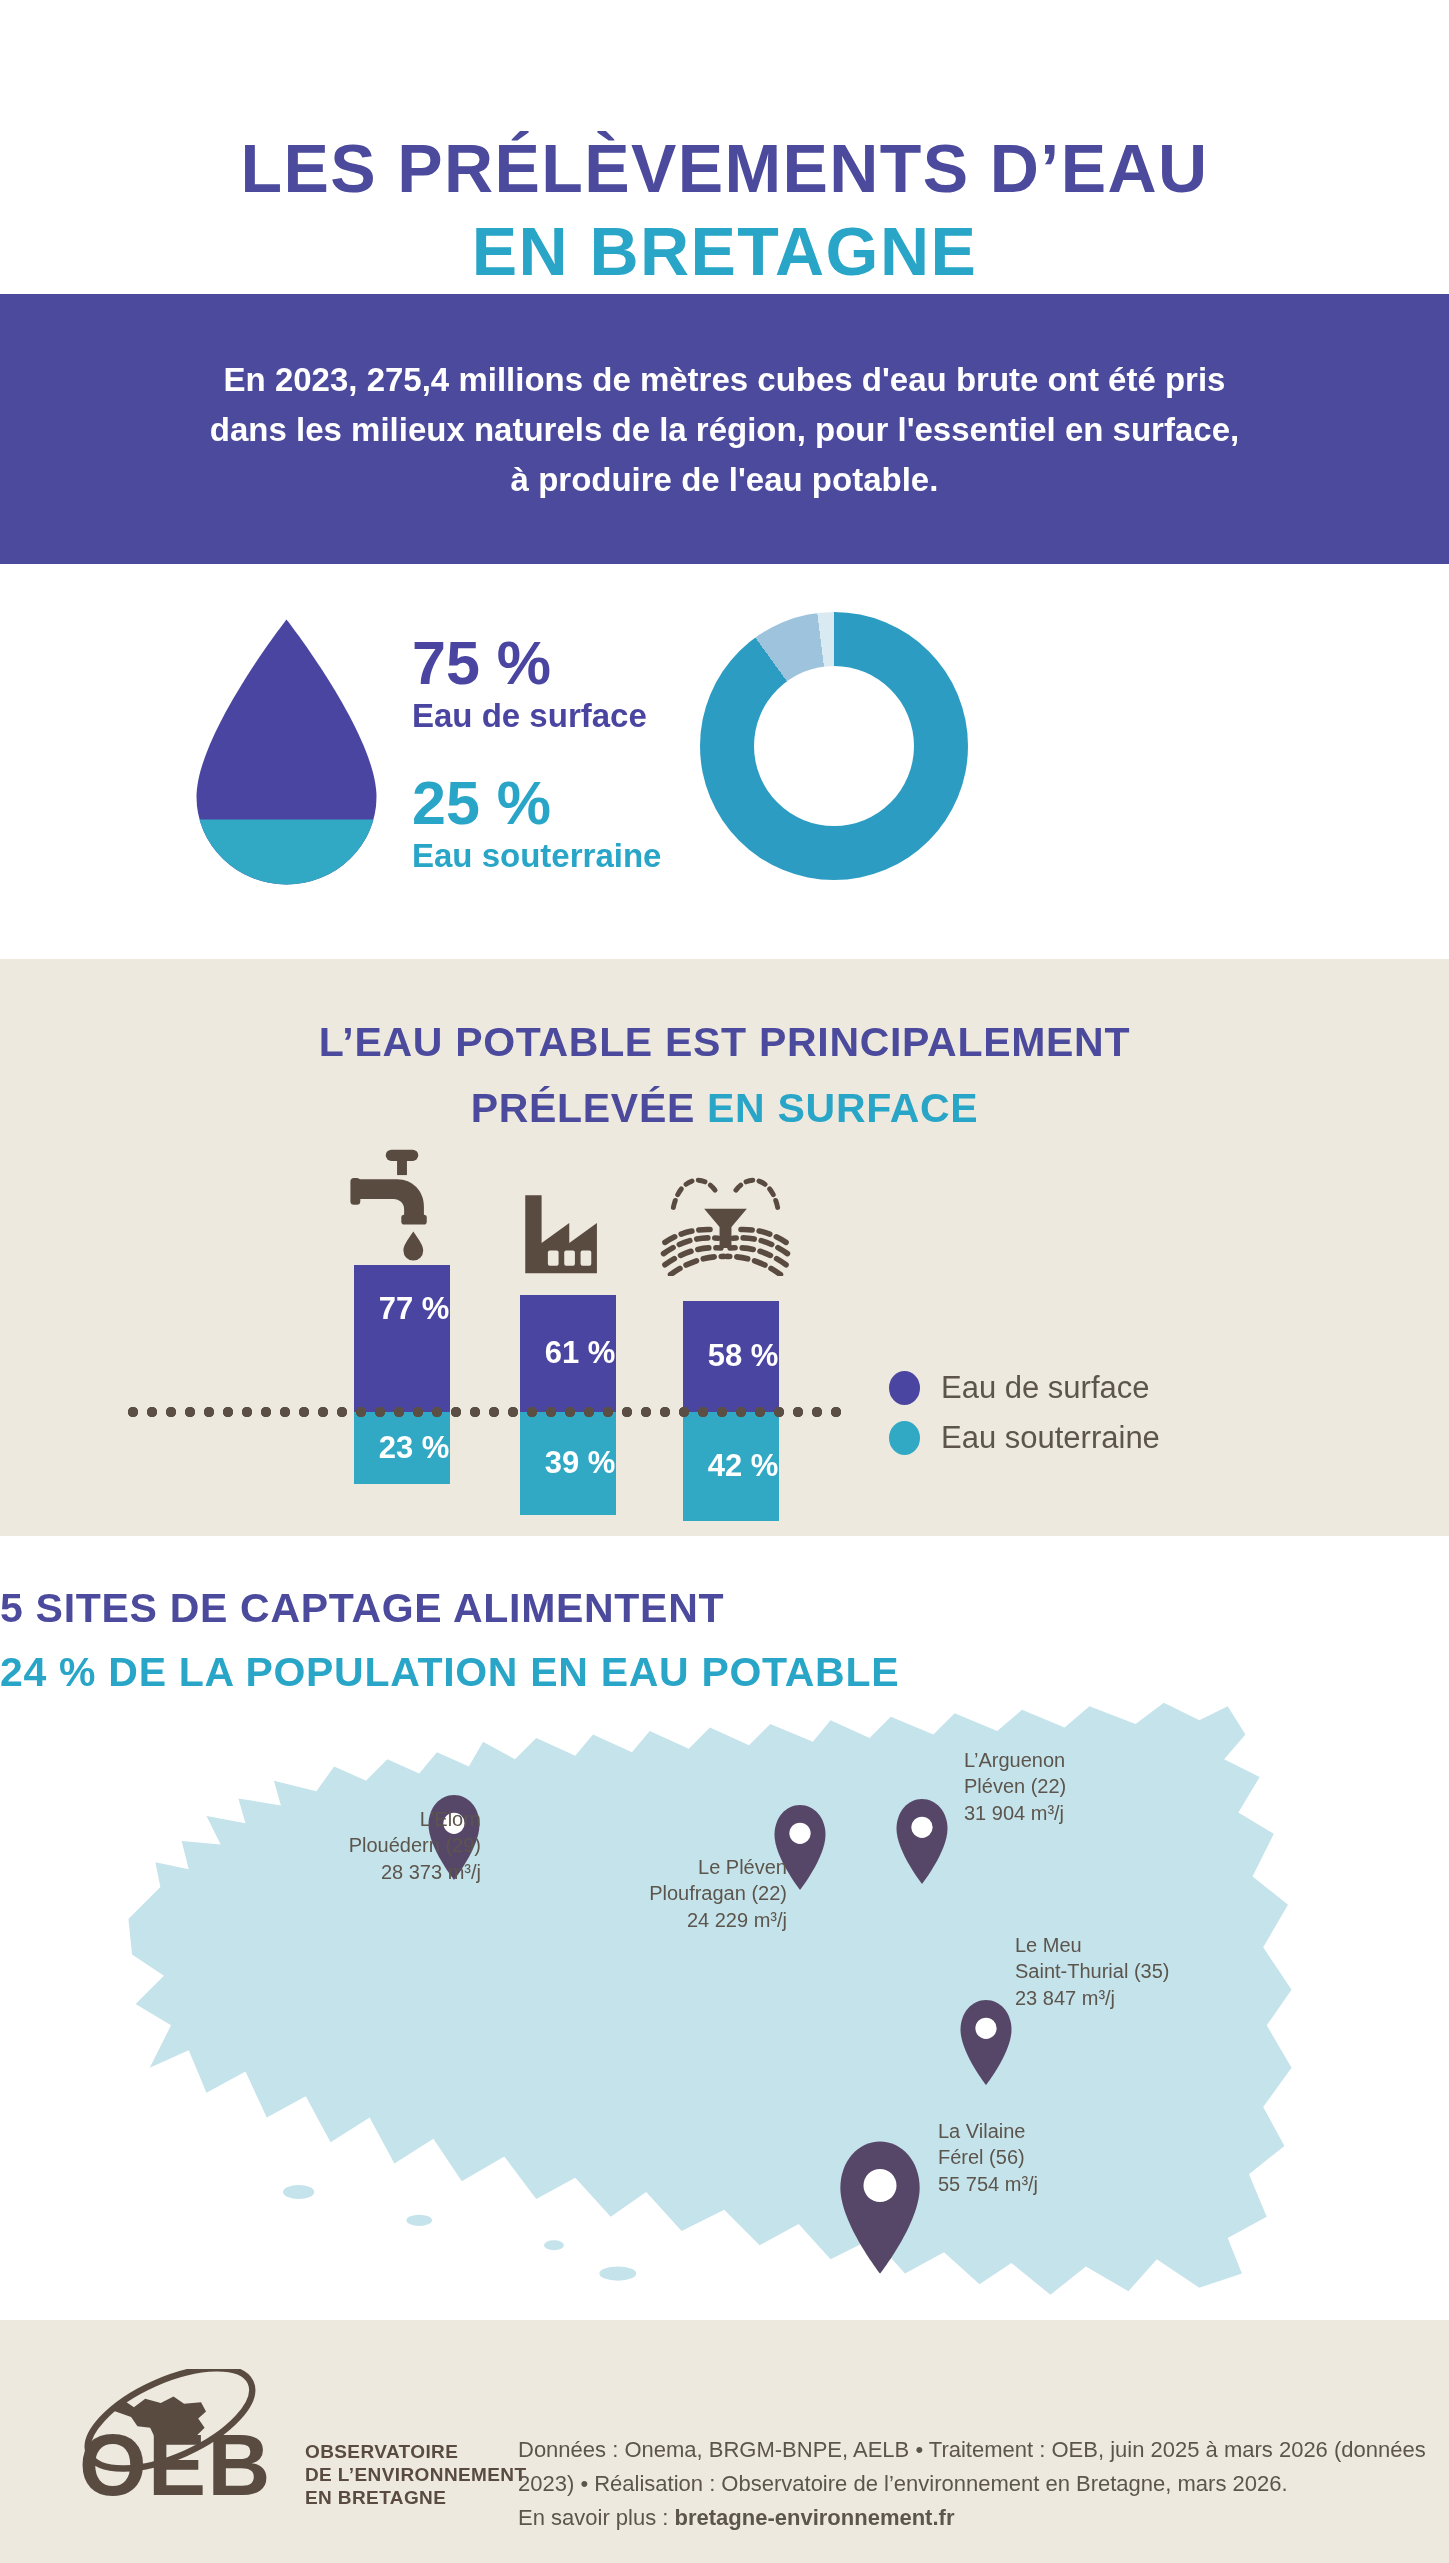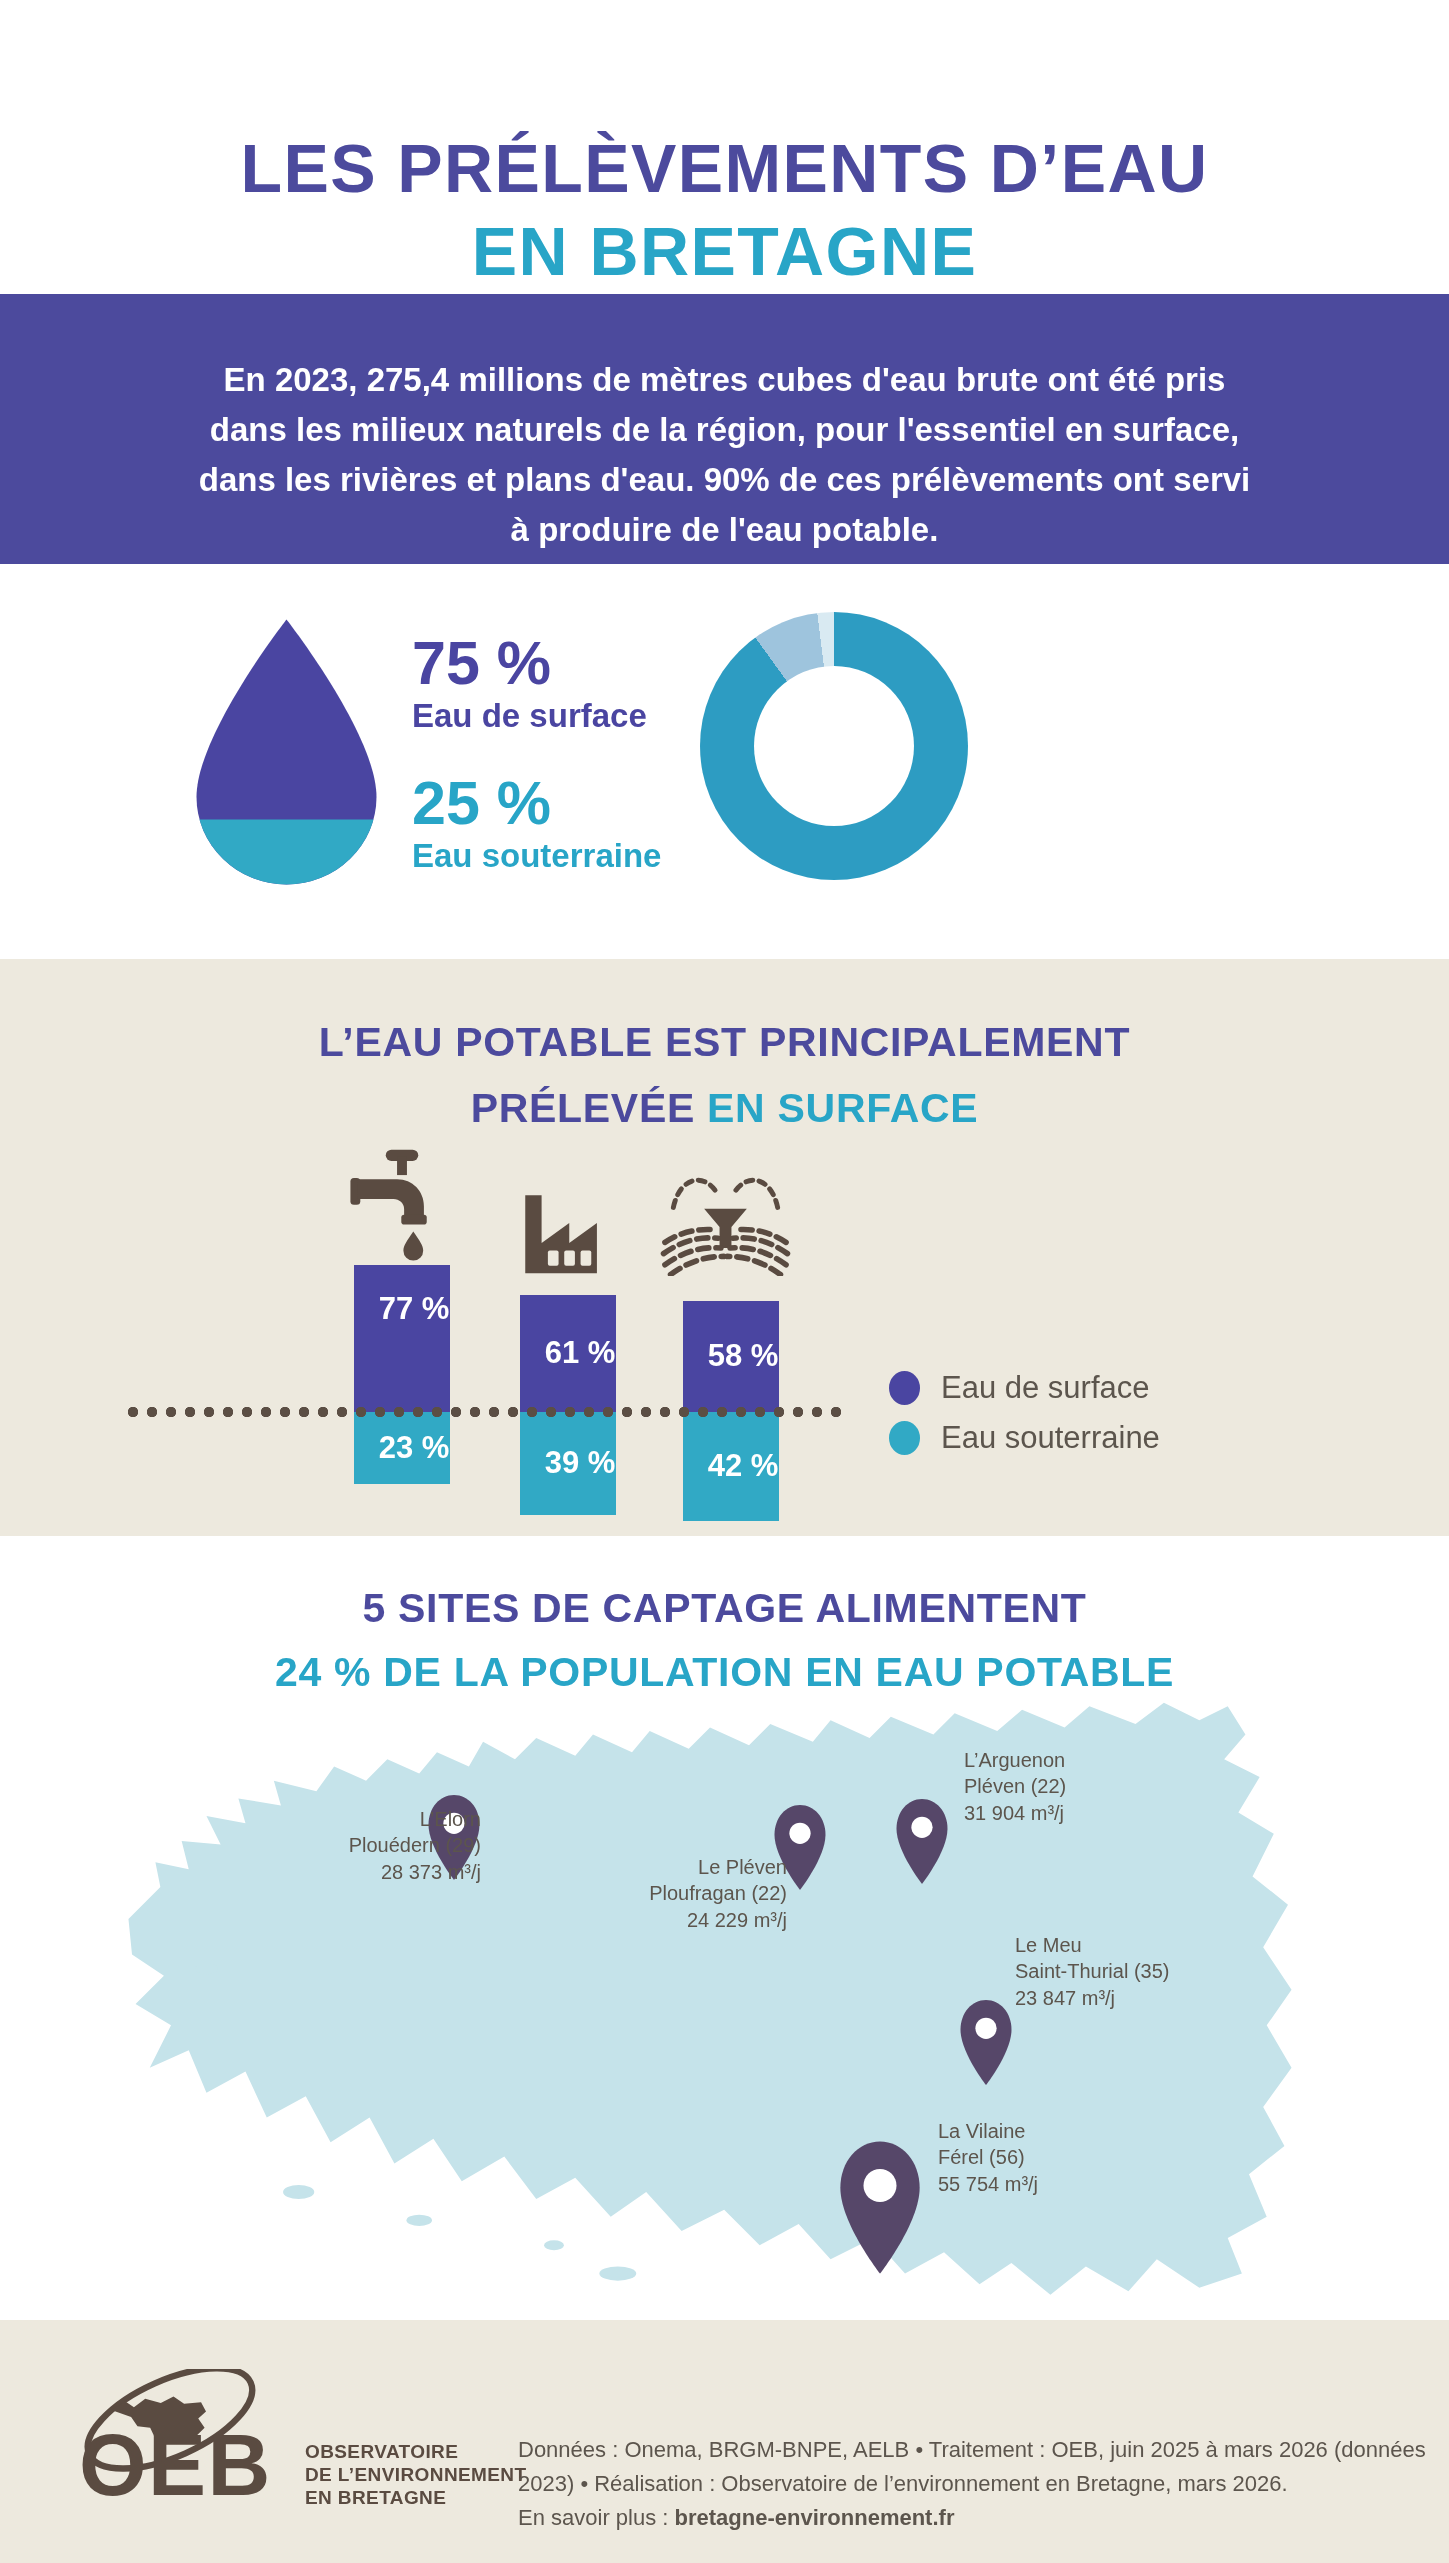--- a/index.html
+++ b/index.html
@@ -38,21 +38,21 @@
   .bar-seg{position:absolute;width:96px;}
   .bar-seg.purple{background:var(--purple-deep);}
   .bar-seg.tealc{background:var(--teal-mid);}
   .bar-label{position:absolute;width:120px;text-align:center;color:#fff;font-weight:700;font-size:31px;}
   .dotline{position:absolute;left:128px;top:1407px;width:713px;height:10px;
     background-image:radial-gradient(circle at 5px 5px,var(--dot-brown) 5px,transparent 5.4px);
     background-size:19px 10px;background-repeat:repeat-x;}
   .bars-legend{position:absolute;left:889px;top:1370px;}
   .bars-legend .legend-row{margin-bottom:14px;}
   
-  .sec3-title{position:absolute;left:0;top:1577px;width:100%;text-align:center;
+  .sec3-title{position:absolute;left:0;top:1577px;width:100%;text-align:left;
     font-weight:800;font-size:41px;line-height:1.55;letter-spacing:0.7px;}
   .sec3-title .l1{color:var(--purple);}
   .sec3-title .l2{color:var(--teal);}
   .map-wrap{position:absolute;left:121px;top:1692px;width:1178px;height:617px;}
   .pin{position:absolute;}
   .site-label{position:absolute;font-size:20px;line-height:1.32;color:var(--text-brown);font-weight:400;}
   
   .footer-band{position:absolute;left:0;top:2320px;width:100%;height:243px;background:var(--beige);}
   .logo-orbit{position:absolute;left:67px;top:2369px;}
   .logo-acronym{position:absolute;left:79px;top:2421px;font-size:87px;font-weight:800;
@@ -70,21 +70,20 @@
 
   <div class="main-title">
     <div class="t1">LES PRÉLÈVEMENTS D’EAU</div>
     <div class="t2">EN BRETAGNE</div>
   </div>
 
   <div class="banner">
     <div class="banner-inner">
       <div>En 2023, 275,4 millions de mètres cubes d'eau brute ont été pris</div>
       <div>dans les milieux naturels de la région, pour l'essentiel en surface,</div>
-      <div>dans les rivières et plans d'eau. 90% de ces prélèvements ont servi</div>
       <div>à produire de l'eau potable.</div>
     </div>
   </div>
 
   <div class="drop-wrap">
     <svg width="253" height="275" viewBox="0 0 200 220" aria-hidden="true">
       <defs>
           <clipPath id="dropClip">
             <rect x="0" y="166" width="200" height="54"></rect>
           </clipPath>

